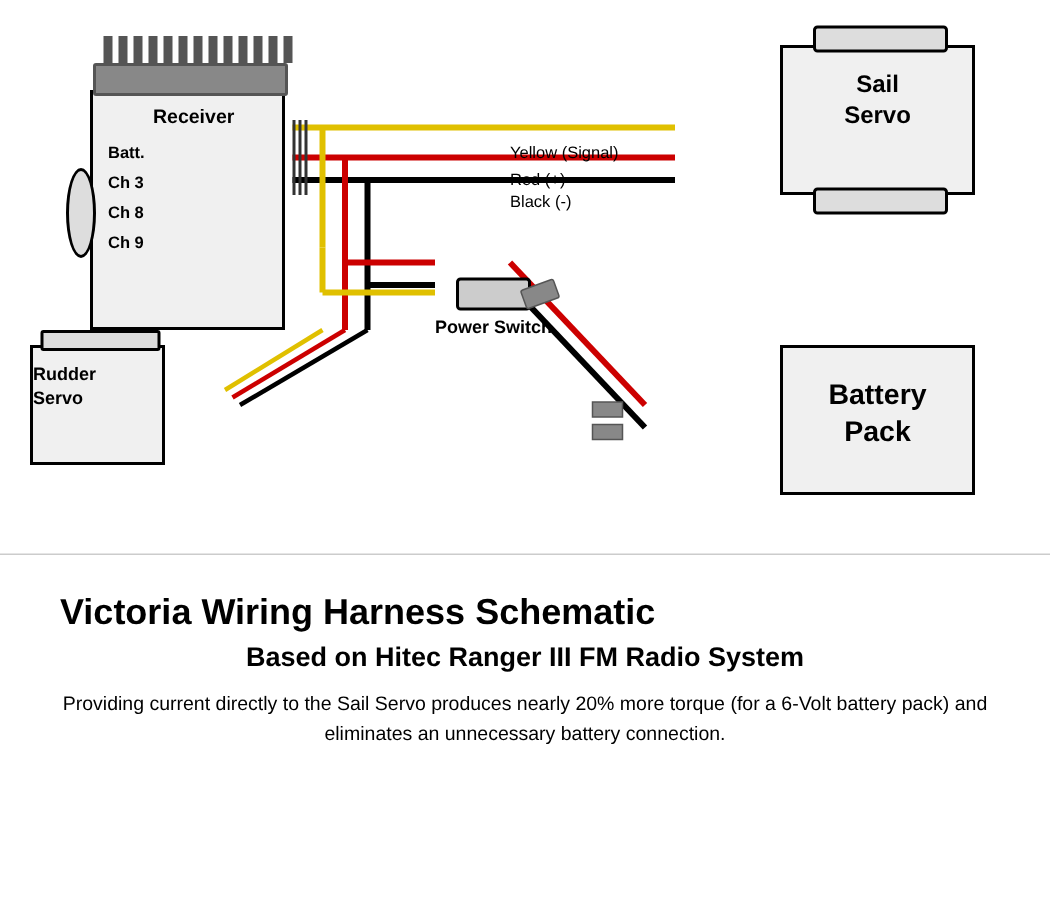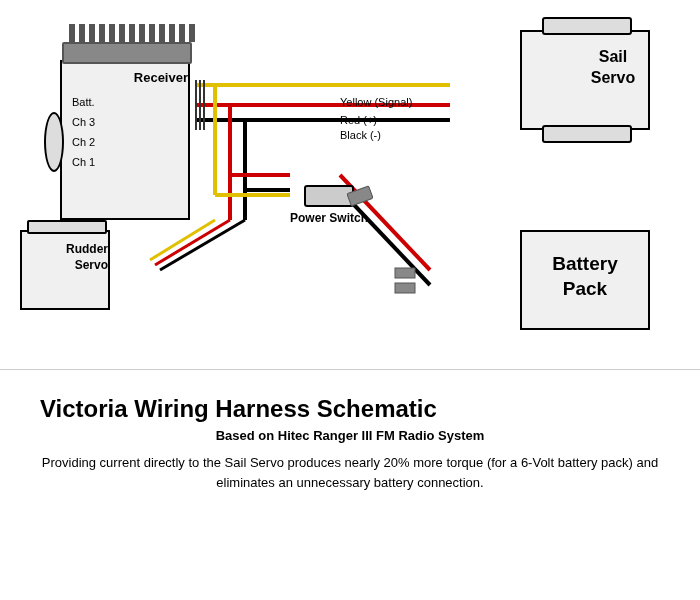--- a/index.html
+++ b/index.html
@@ -59,31 +59,33 @@
       width: 6px;
       height: 18px;
       background: #555;
     }
 
     .receiver-label {
       position: absolute;
       top: 8px;
       left: 0;
       width: 100%;
-      text-align: right;
+      text-align: left;
       font-weight: bold;
       font-size: 13px;
+      padding-left: 40px;
     }
 
     .channel-labels {
       position: absolute;
       top: 30px;
       left: 10px;
       font-size: 11px;
       line-height: 20px;
+      font-weight: bold;
     }
 
     
     .receiver-oval {
       position: absolute;
       left: -18px;
       top: 50px;
       width: 20px;
       height: 60px;
       border: 2px solid #000;
@@ -122,21 +124,20 @@
       border-radius: 3px;
     }
     .servo-label {
       position: absolute;
       top: 15px;
       width: 100%;
       text-align: center;
       font-weight: bold;
       font-size: 16px;
       line-height: 1.3;
-      margin-left: 28px;
     }
 
     
     .battery-box {
       position: absolute;
       right: 50px;
       top: 230px;
       width: 130px;
       height: 100px;
       border: 2px solid #000;
@@ -169,21 +170,21 @@
       width: 80px;
       height: 14px;
       border: 2px solid #000;
       background: #ddd;
       border-radius: 2px;
     }
     .rudder-label {
       position: absolute;
       top: 10px;
       width: 100%;
-      text-align: right;
+      text-align: left;
       font-weight: bold;
       font-size: 12px;
       line-height: 1.3;
     }
 
     
     .power-switch {
       position: absolute;
       left: 290px;
       top: 185px;
@@ -229,21 +230,21 @@
 
     
     .title-main {
       font-size: 24px;
       font-weight: bold;
       margin-top: 15px;
       margin-bottom: 5px;
     }
     .title-sub {
       text-align: center;
-      font-size: 13px;
+      font-size: 18px;
       font-weight: bold;
       margin-bottom: 10px;
     }
     .description {
       text-align: center;
       font-size: 13px;
       line-height: 1.5;
       margin-top: 5px;
     }
 
@@ -311,22 +312,22 @@
         <div class="hatch-line"></div>
           <div class="hatch-line"></div>
         <div class="hatch-line"></div>
       </div>
     </div>
     <div class="receiver-oval"></div>
     <div class="receiver-label">Receiver</div>
     <div class="channel-labels">
       <div>Batt.</div>
       <div>Ch 3</div>
-      <div>Ch 2</div>
-      <div>Ch 1</div>
+      <div>Ch 8</div>
+      <div>Ch 9</div>
     </div>
   </div>
 
   <div class="sail-servo-box">
     <div class="servo-top-bump"></div>
     <div class="servo-bottom-bump"></div>
     <div class="servo-label">
       <span>Sail</span><br>
       <span>Servo</span>
     </div>

